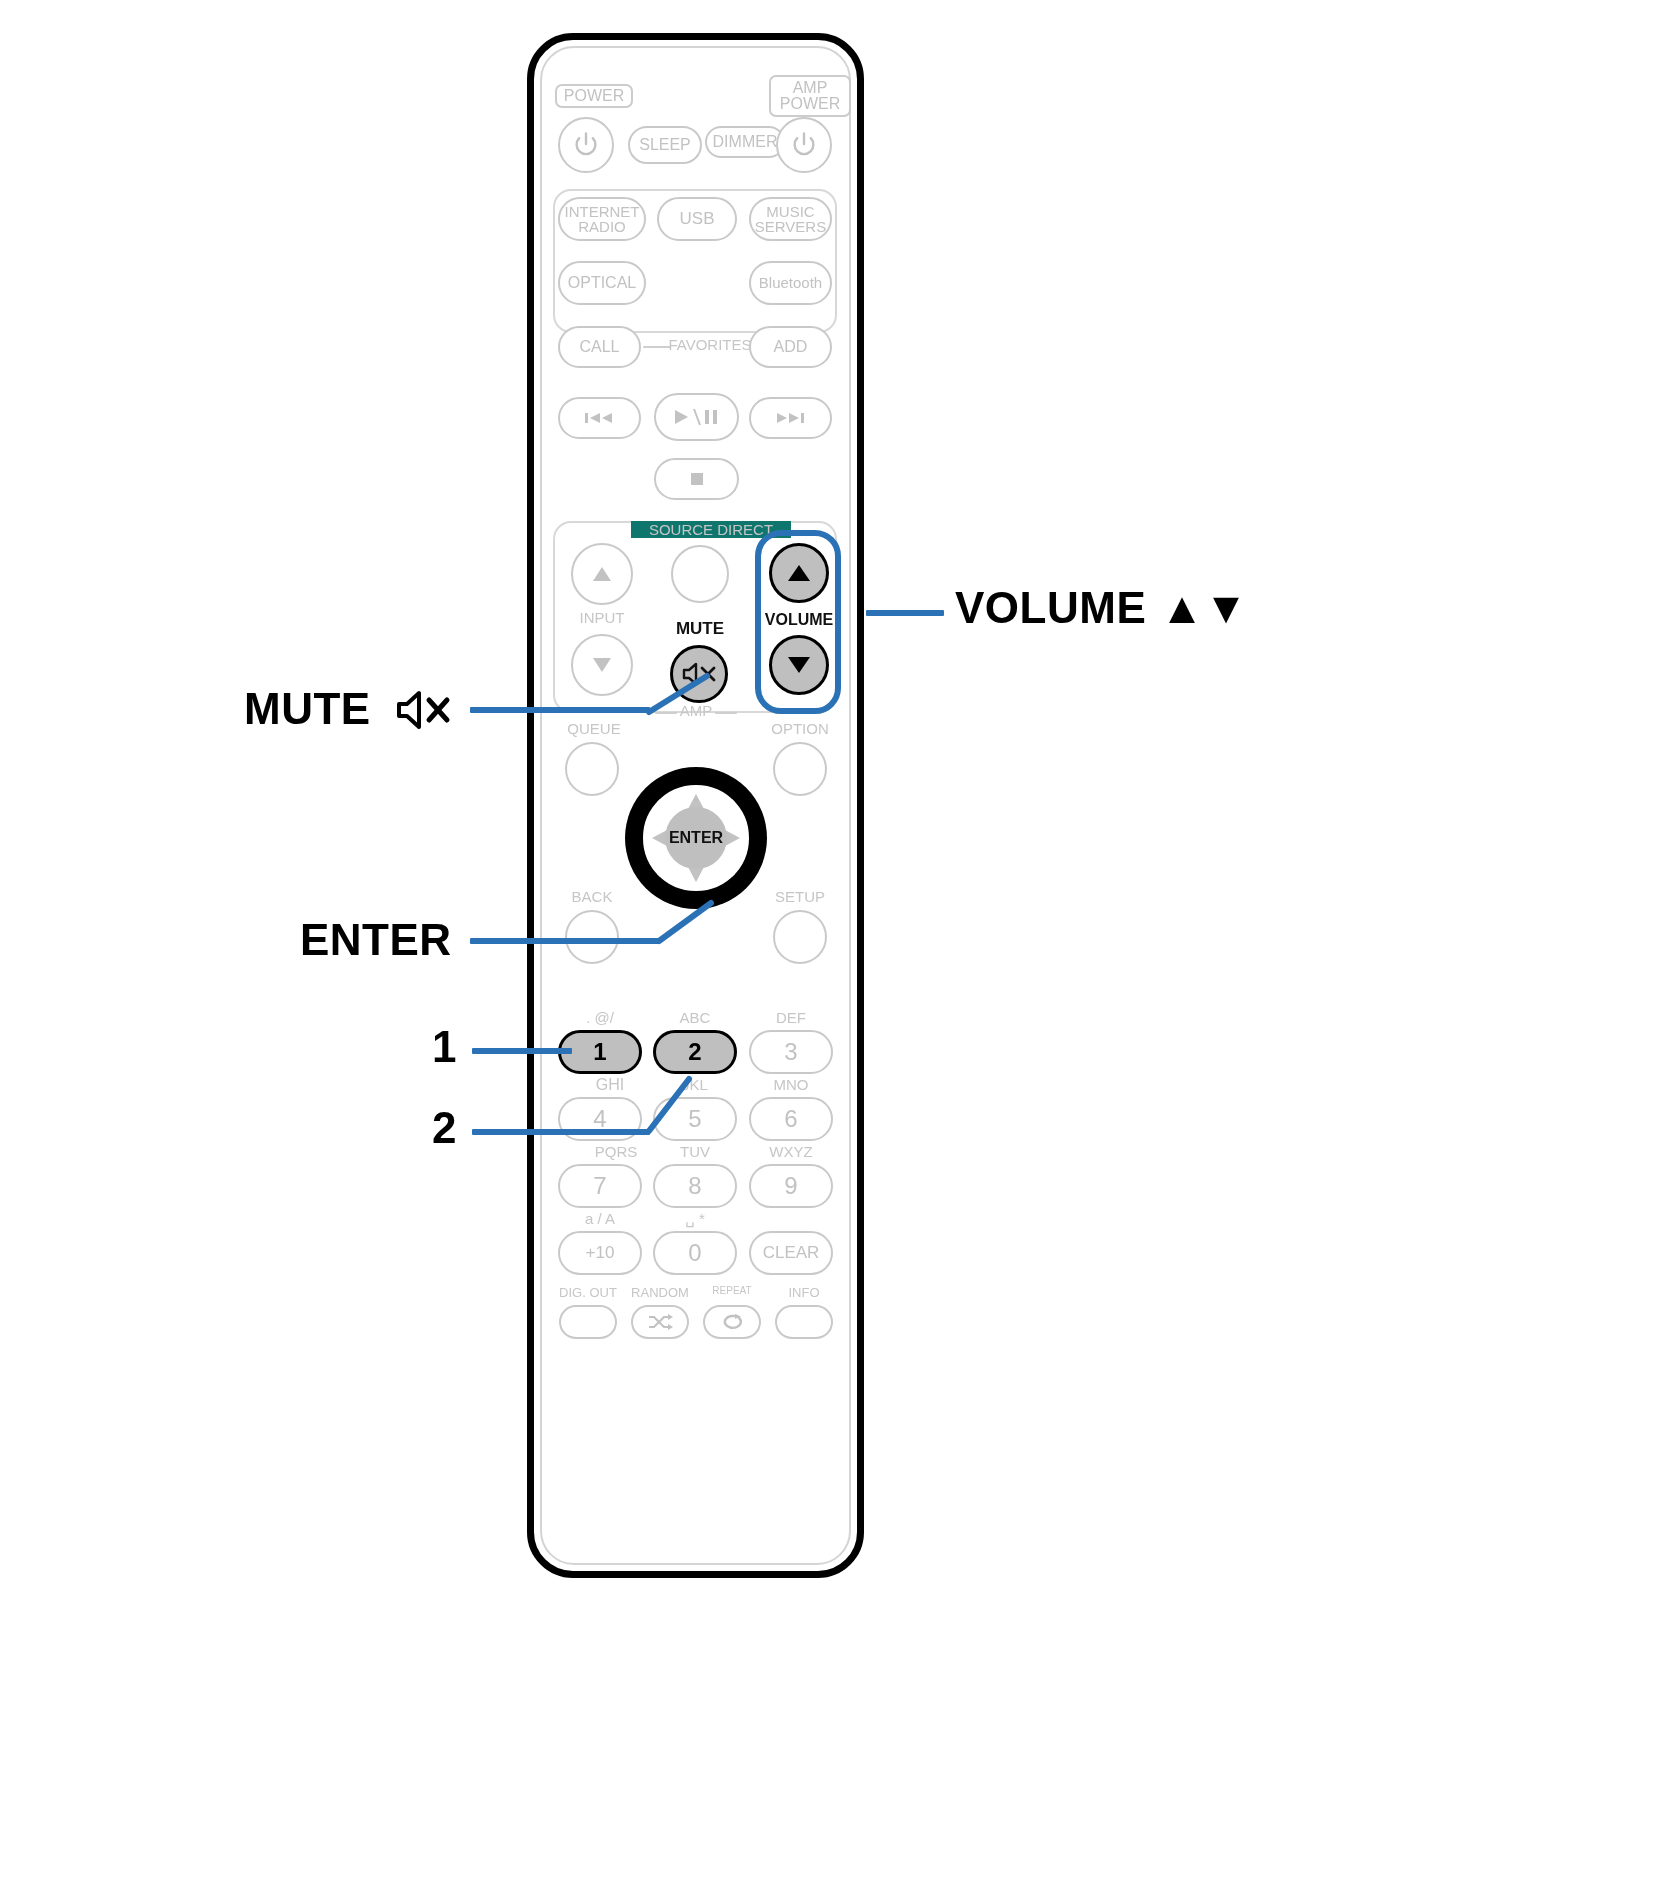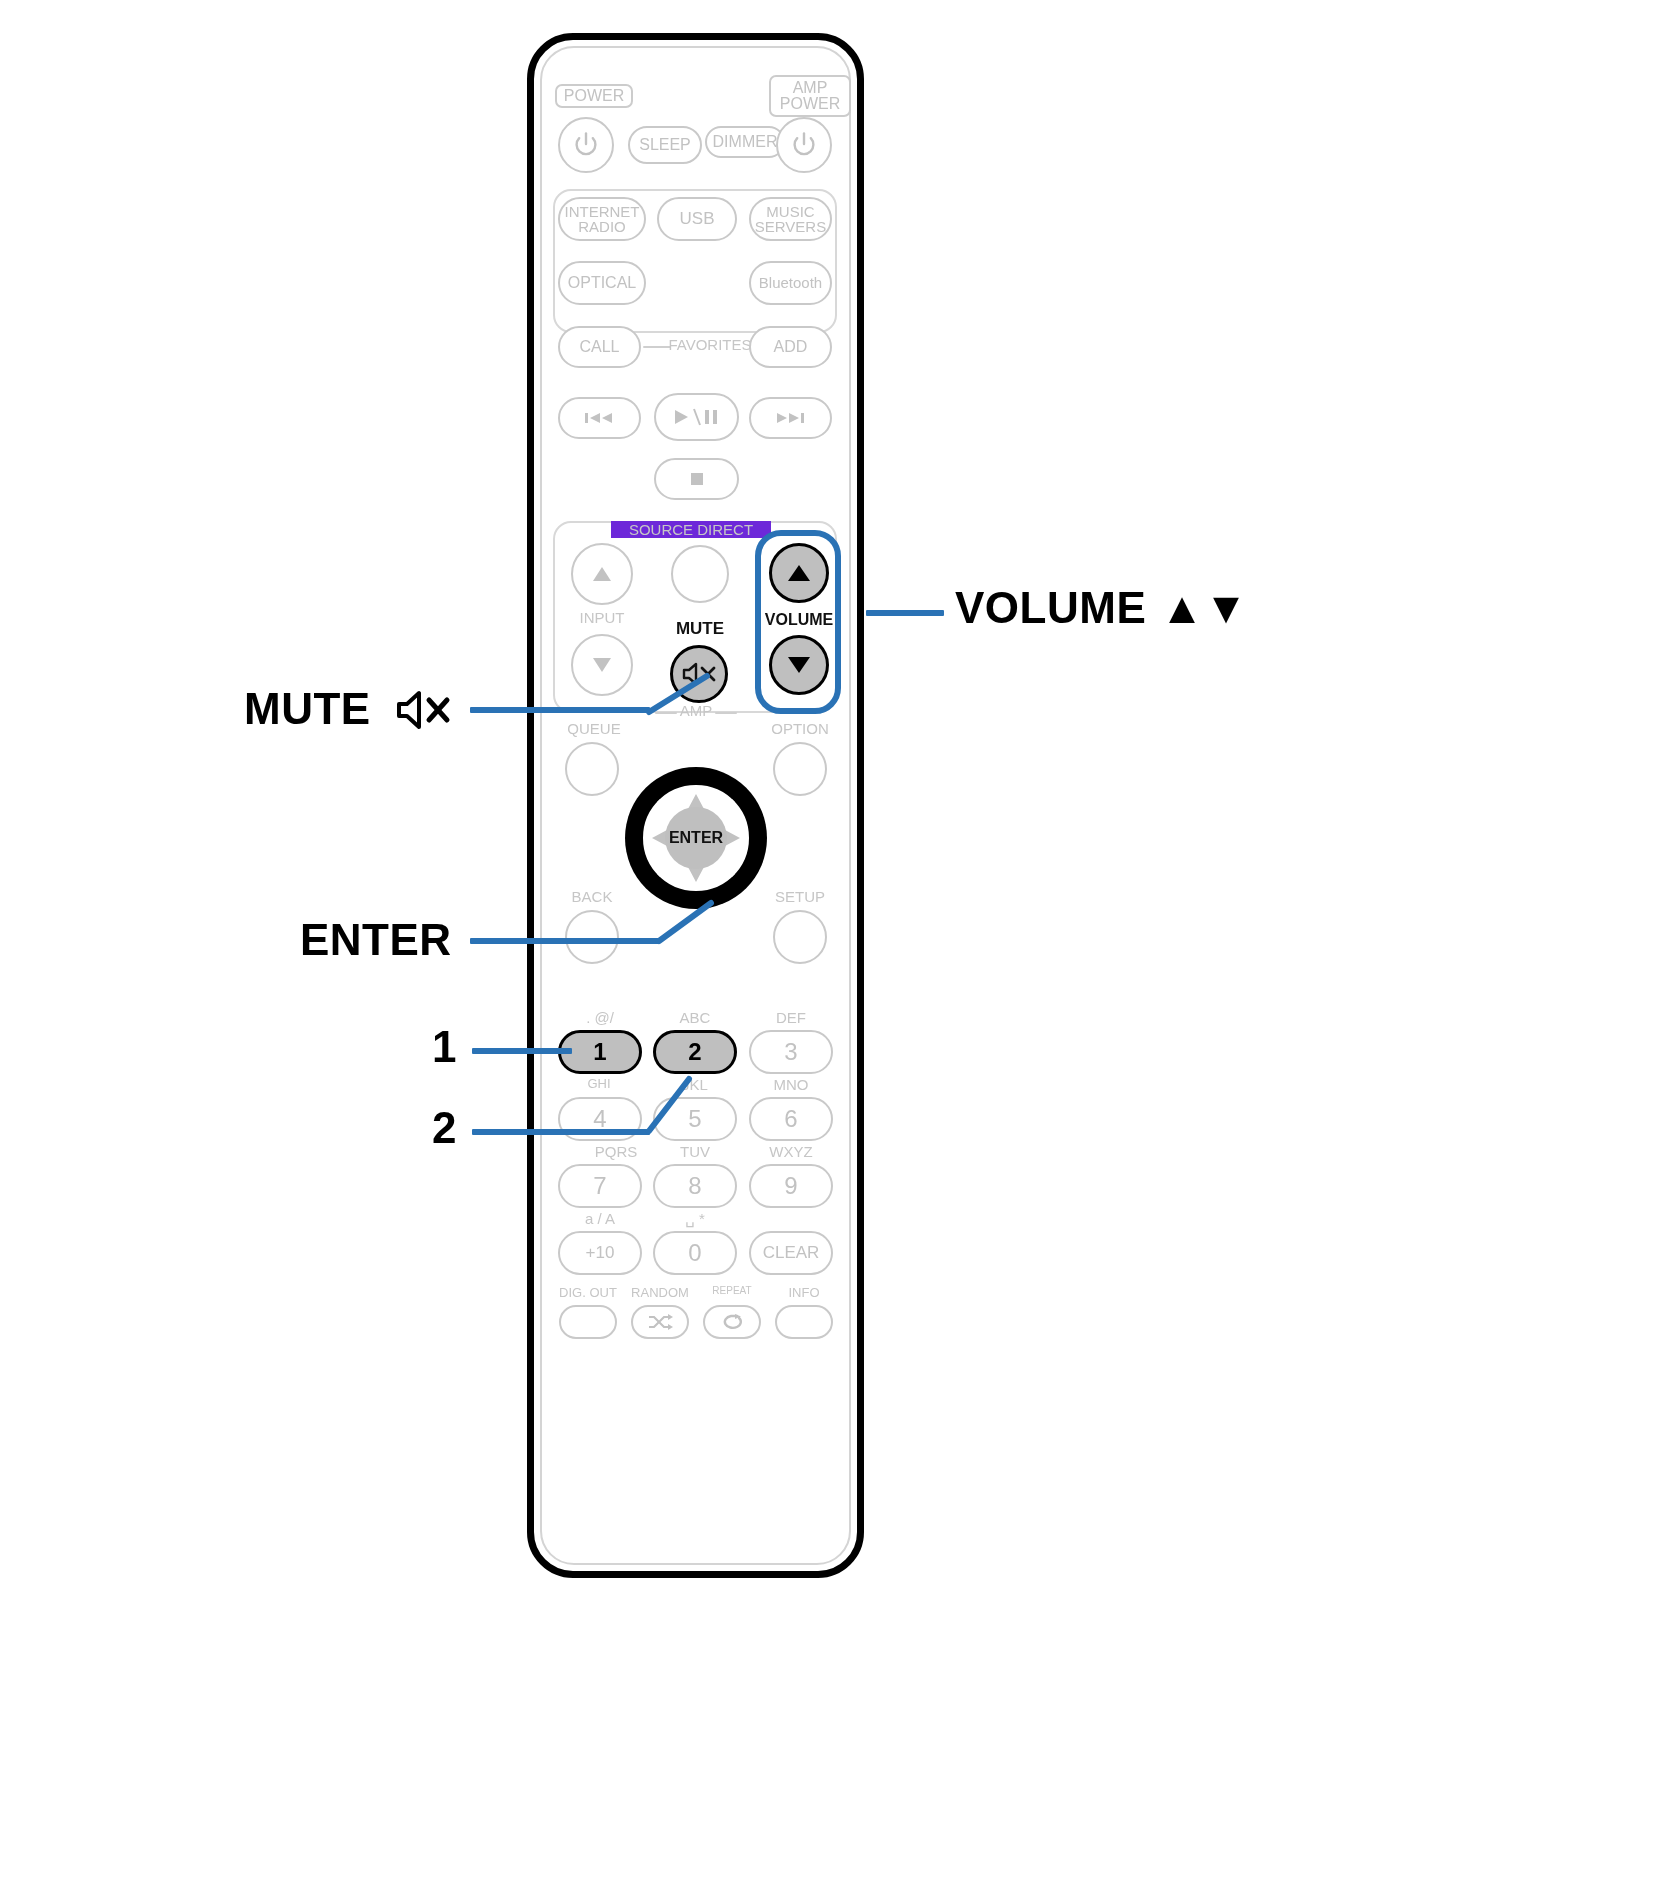--- a/index.html
+++ b/index.html
@@ -113,21 +113,21 @@
   </div>
 
   <div class="btn pill" style="left:127px;top:425px;width:85px;height:42px;">
     <svg width="16" height="16" viewBox="0 0 16 16">
       <rect x="2" y="2" width="12" height="12" fill="#c2c2c2"></rect>
     </svg>
   </div>
 
   <div class="grp" style="left:26px;top:488px;width:284px;height:192px;"></div>
 
-  <div class="lbl" style="left:84px;top:488px;width:160px;font-size:15px;background:#6d28d9;">SOURCE DIRECT</div>
+  <div class="lbl" style="left:104px;top:488px;width:160px;font-size:15px;background:#0f766e;">SOURCE DIRECT</div>
 
   <div class="btn circ" style="left:44px;top:510px;width:62px;height:62px;">
     <svg width="22" height="20" viewBox="0 0 22 20">
       <polygon points="11,3 20,17 2,17" fill="#c2c2c2"></polygon>
     </svg>
   </div>
   <div class="lbl" style="left:45px;top:576px;width:60px;font-size:15px;">INPUT</div>
   <div class="btn circ" style="left:44px;top:601px;width:62px;height:62px;">
     <svg width="22" height="20" viewBox="0 0 22 20">
       <polygon points="11,17 20,3 2,3" fill="#c2c2c2"></polygon>
@@ -205,21 +205,21 @@
         <span>1</span>
       </div>
       <div class="lbl" style="left: 100px; top: 1px; width: 84px; font-size: 15px; color: rgb(198, 198, 198);">ABC</div>
       <div class="btn pill hi" style="left: 100px; top: 22px; width: 84px; height: 44px; font-size: 24px; font-weight: bold;">
         <span>2</span>
       </div>
       <div class="lbl" style="left: 196px; top: 1px; width: 84px; font-size: 15px;">DEF</div>
       <div class="btn pill" style="left: 196px; top: 22px; width: 84px; height: 44px; font-size: 24px;">
         <span>3</span>
       </div>
-      <div class="lbl" style="left: 4px; top: 68px; width: 84px; font-size: 13px;">GHI</div>
+      <div class="lbl" style="left: 15px; top: 68px; width: 84px; font-size: 16px;">GHI</div>
       <div class="btn pill" style="left: 5px; top: 89px; width: 84px; height: 44px; font-size: 24px;">
         <span>4</span>
       </div>
       <div class="lbl" style="left: 100px; top: 68px; width: 84px; font-size: 15px;">JKL</div>
       <div class="btn pill" style="left: 100px; top: 89px; width: 84px; height: 44px; font-size: 24px;">
         <span>5</span>
       </div>
       <div class="lbl" style="left: 196px; top: 68px; width: 84px; font-size: 15px;">MNO</div>
       <div class="btn pill" style="left: 196px; top: 89px; width: 84px; height: 44px; font-size: 24px;">
         <span>6</span>

